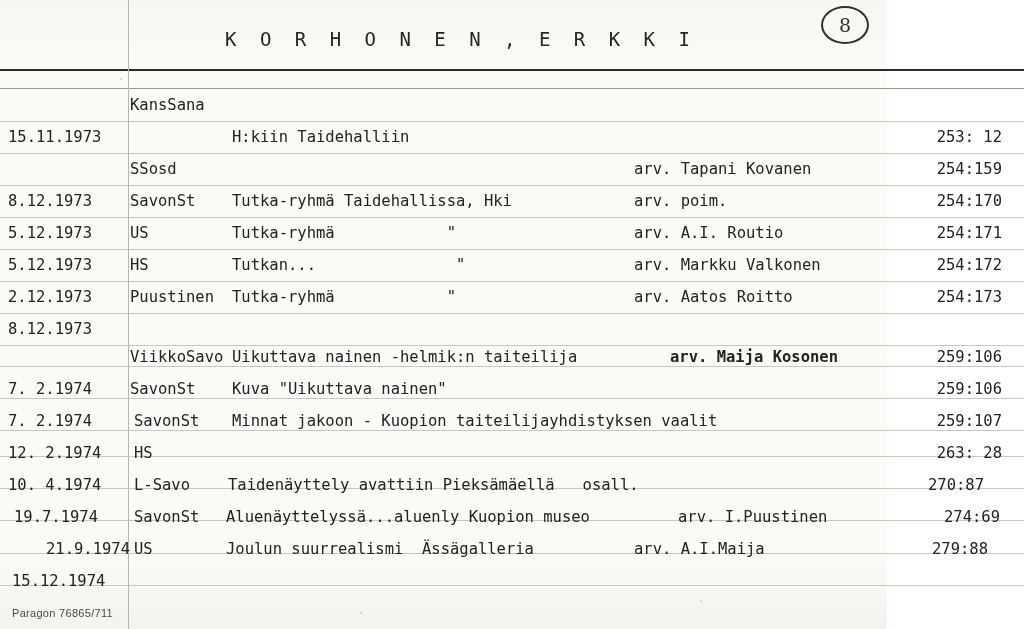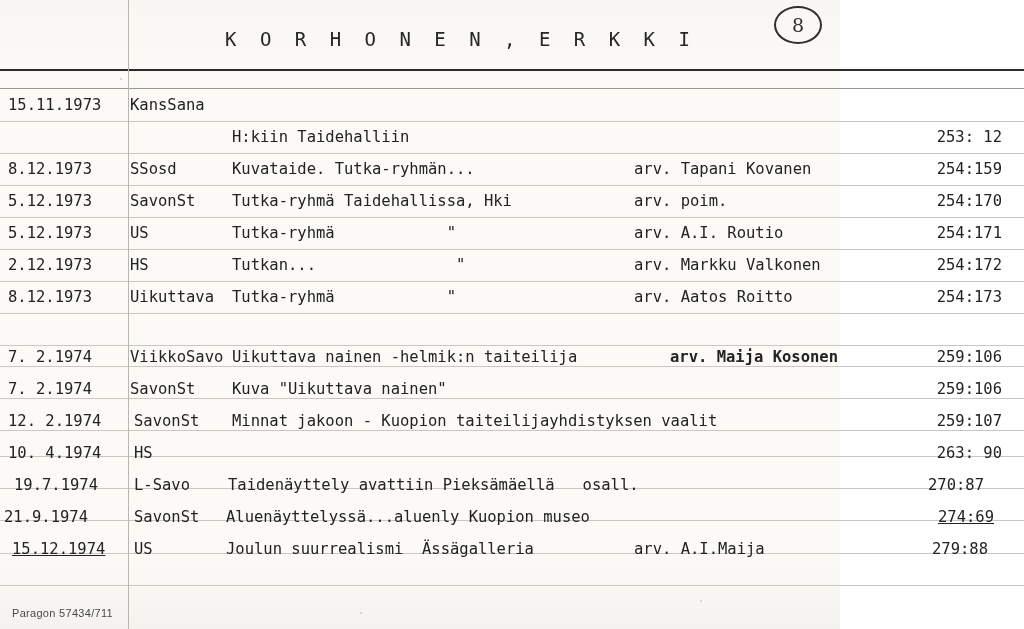--- a/index.html
+++ b/index.html
@@ -18,20 +18,21 @@
 
   
   #card {
     position: absolute;
     left: 0; top: 0;
     width: 840px;
     height: 629px;
     background: #fbfaf6;
     background-image:
        linear-gradient(180deg, rgba(0,0,0,0.015) 0%, rgba(0,0,0,0.0) 12%, rgba(0,0,0,0.0) 88%, rgba(0,0,0,0.03) 100%);
+    padding-left: 47px;
   }
 
   
   .rules {
     position: absolute;
     left: 0; top: 0; right: 0; bottom: 0;
     pointer-events: none;
   }
   .rule {
     position: absolute;
@@ -96,21 +97,21 @@
     white-space: nowrap;
   }
   .cell {
     position: absolute;
     top: 5px;
     font-size: 15.5px;
     line-height: 20px;
     color: #232323;
     white-space: pre;
   }
-  .c-date  { left: 8px;  width: 118px; }
+  .c-date  { left: 8px;  width: 118px; margin-top: 32px; }
   .c-src   { left: 130px; width: 100px; }
   .c-title { left: 232px; }
   .c-auth  { left: 634px; }
   .c-ref   { right: 22px; }
 
   .row.gap { height: 28px; }
 
   #footer-code {
     position: absolute;
     left: 12px;
@@ -174,21 +175,20 @@
       <span class="cell c-date"></span>
       <span class="cell c-src"></span>
       <span class="cell c-title">H:kiin Taidehalliin</span>
       <span class="cell c-auth"></span>
       <span class="cell c-ref">253: 12</span>
     </div>
 
     <div class="row">
       <span class="cell c-date">8.12.1973</span>
       <span class="cell c-src">SSosd</span>
-      <span class="cell c-title">Kuvataide. Tutka-ryhmän...</span>
       <span class="cell c-auth">arv. Tapani Kovanen</span>
       <span class="cell c-ref">254:159</span>
     </div>
 
     <div class="row">
       <span class="cell c-date">5.12.1973</span>
       <span class="cell c-src">SavonSt</span>
       <span class="cell c-title">Tutka-ryhmä Taidehallissa, Hki</span>
       <span class="cell c-auth">arv. poim.</span>
       <span class="cell c-ref">254:170</span>
@@ -205,21 +205,21 @@
     <div class="row">
       <span class="cell c-date">2.12.1973</span>
       <span class="cell c-src">HS</span>
       <span class="cell c-title">Tutkan...               "</span>
       <span class="cell c-auth">arv. Markku Valkonen</span>
       <span class="cell c-ref">254:172</span>
     </div>
 
     <div class="row">
       <span class="cell c-date">8.12.1973</span>
-      <span class="cell c-src">Uikuttava</span>
+      <span class="cell c-src">Puustinen</span>
       <span class="cell c-title">Tutka-ryhmä            "</span>
       <span class="cell c-auth">arv. Aatos Roitto</span>
       <span class="cell c-ref">254:173</span>
     </div>
 
     <div class="row gap"></div>
 
     <div class="row">
       <span class="cell c-date">7. 2.1974</span>
       <span class="cell c-src">ViikkoSavo</span>
@@ -241,47 +241,48 @@
       <span class="cell c-src" style="left:134px;">SavonSt</span>
       <span class="cell c-title">Minnat jakoon - Kuopion taiteilijayhdistyksen vaalit</span>
       <span class="cell c-auth"></span>
       <span class="cell c-ref">259:107</span>
     </div>
 
     <div class="row">
       <span class="cell c-date">10. 4.1974</span>
       <span class="cell c-src" style="left:134px;">HS</span>
       <span class="cell c-auth"></span>
-      <span class="cell c-ref">263: 90</span>
+      <span class="cell c-ref">263: 28</span>
     </div>
 
     <div class="row">
       <span class="cell c-date" style="left:14px;">19.7.1974</span>
       <span class="cell c-src" style="left:134px;">L-Savo</span>
       <span class="cell c-title" style="left:228px;">Taidenäyttely avattiin Pieksämäellä   osall.</span>
       <span class="cell c-auth"></span>
       <span class="cell c-ref" style="right:40px;">270:87</span>
     </div>
 
     <div class="row">
-      <span class="cell c-date" style="left:4px;">21.9.1974</span>
+      <span class="cell c-date" style="left:12px;text-align:right;">21.9.1974</span>
       <span class="cell c-src" style="left:134px;">SavonSt</span>
       <span class="cell c-title" style="left:226px;">Aluenäyttelyssä...aluenly Kuopion museo</span>
-      <span class="cell c-ref" style="right:30px;text-decoration:underline;">274:69</span>
-    </div>
-
-    <div class="row">
-      <span class="cell c-date" style="left:12px;text-decoration:underline;">15.12.1974</span>
+      <span class="cell c-auth" style="left:678px;">arv. I.Puustinen</span>
+      <span class="cell c-ref" style="right:24px;">274:69</span>
+    </div>
+
+    <div class="row">
+      <span class="cell c-date" style="left:12px;">15.12.1974</span>
       <span class="cell c-src" style="left:134px;">US</span>
       <span class="cell c-title" style="left:226px;">Joulun suurrealismi  Ässägalleria</span>
       <span class="cell c-auth">arv. A.I.Maija</span>
       <span class="cell c-ref" style="right:36px;">279:88</span>
     </div>
 
   </div>
 
-  <div id="footer-code">Paragon 57434/711</div>
+  <div id="footer-code">Paragon 76865/711</div>
 
   <div class="speck" style="left:360px; top:612px; width:2px; height:2px;"></div>
   <div class="speck" style="left:700px; top:600px; width:2px; height:2px;"></div>
   <div class="speck" style="left:120px; top:78px; width:2px; height:2px;"></div>
 
 </div>
 
 </body></html>

